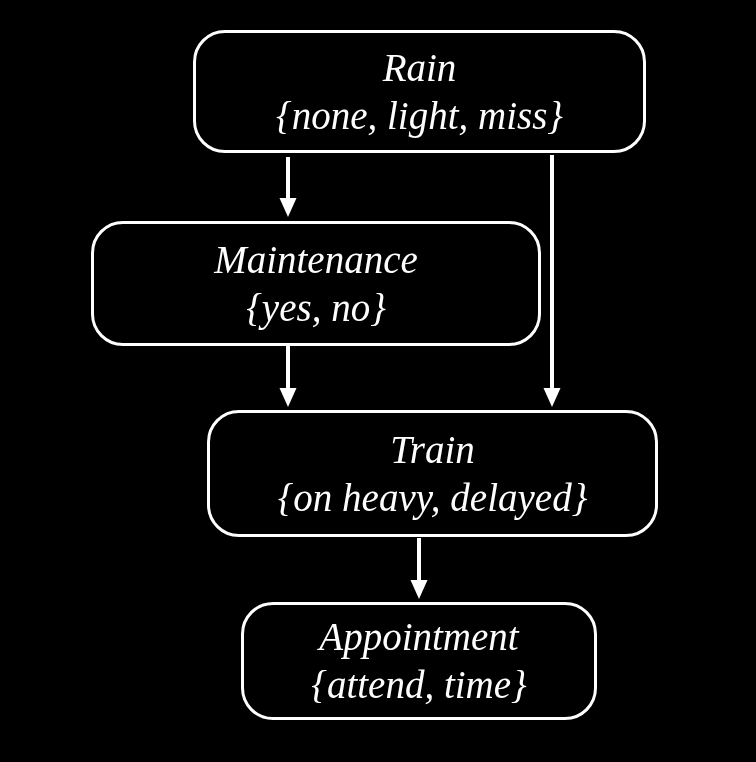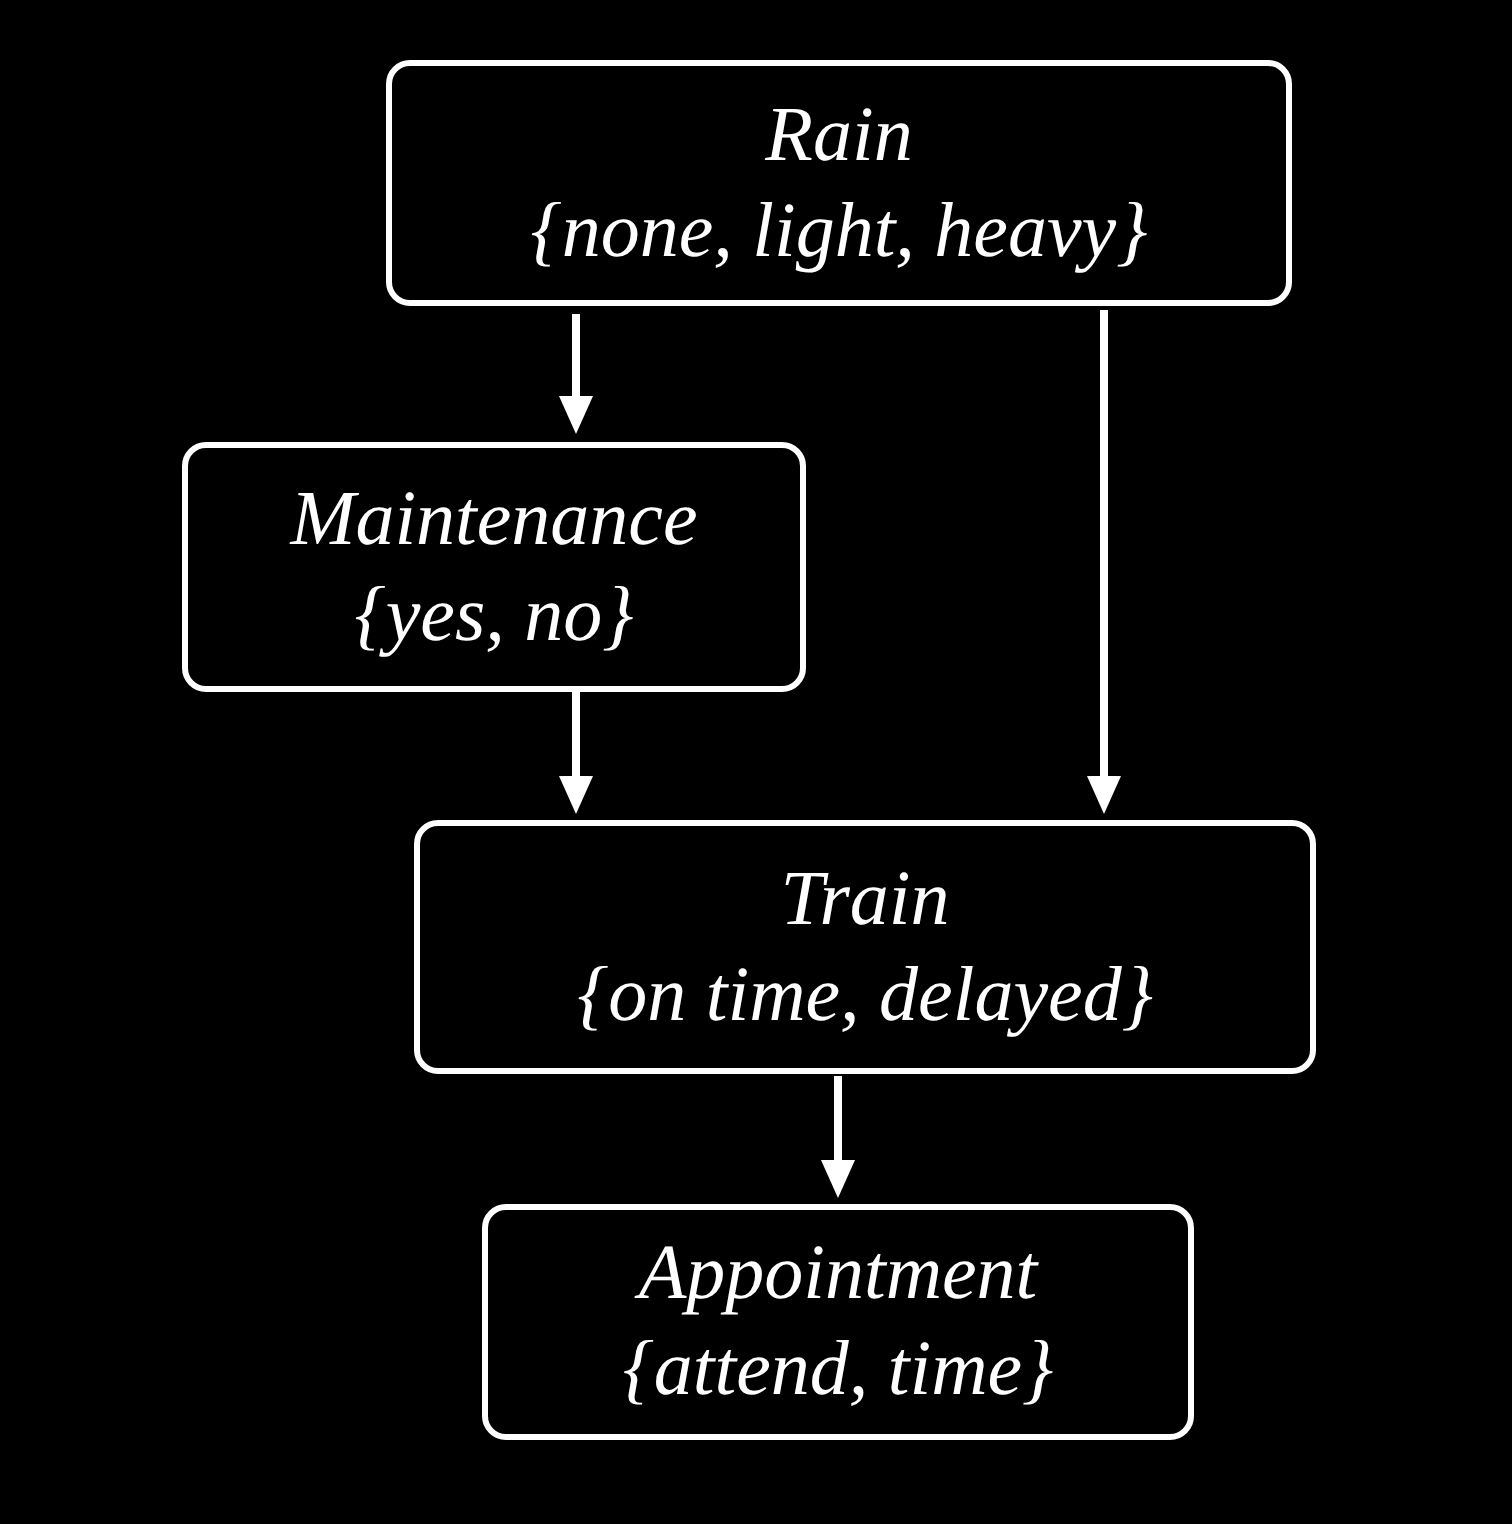--- a/index.html
+++ b/index.html
@@ -20,39 +20,39 @@
     left: 0;
     top: 0;
     width: 756px;
     height: 762px;
     pointer-events: none;
   }
   .node {
     position: absolute;
     box-sizing: border-box;
     border: 3.5px solid #ffffff;
-    border-radius: 12px;
+    border-radius: 32px;
     background: #000000;
     color: #ffffff;
     display: flex;
     flex-direction: column;
     align-items: center;
     justify-content: center;
     text-align: center;
     font-style: italic;
     font-size: 39px;
     line-height: 1.22;
   }
   .node .node-label,
   .node .node-values {
     display: block;
     white-space: nowrap;
   }
   #node-rain        { left: 193px; top: 30px;  width: 453px; height: 123px; }
-  #node-maintenance { left: 91px;  top: 221px; width: 312px; height: 125px; }
+  #node-maintenance { left: 91px;  top: 221px; width: 450px; height: 125px; }
   #node-train       { left: 207px; top: 410px; width: 451px; height: 127px; }
   #node-appointment { left: 241px; top: 602px; width: 356px; height: 118px; }
 </style>
 </head>
 <body>
 
 <div class="canvas">
 
   <svg class="edges-layer" viewBox="0 0 756 762" xmlns="http://www.w3.org/2000/svg">
     <g>
@@ -68,31 +68,31 @@
       <polygon points="288,407 279.5,388 296.5,388" fill="#ffffff"></polygon>
     </g>
     <g>
       <line x1="419" y1="538" x2="419" y2="582" stroke="#ffffff" stroke-width="4"></line>
       <polygon points="419,599 410.5,580 427.5,580" fill="#ffffff"></polygon>
     </g>
   </svg>
 
   <div class="node" id="node-rain">
     <span class="node-label">Rain</span>
-    <span class="node-values">{none, light, heavy}</span>
+    <span class="node-values">{none, light, miss}</span>
   </div>
 
   <div class="node" id="node-maintenance">
     <span class="node-label">Maintenance</span>
     <span class="node-values">{yes, no}</span>
   </div>
 
   <div class="node" id="node-train">
     <span class="node-label">Train</span>
-    <span class="node-values">{on time, delayed}</span>
+    <span class="node-values">{on heavy, delayed}</span>
   </div>
 
   <div class="node" id="node-appointment">
     <span class="node-label">Appointment</span>
     <span class="node-values">{attend, time}</span>
   </div>
 
 </div>
 
 </body></html>

